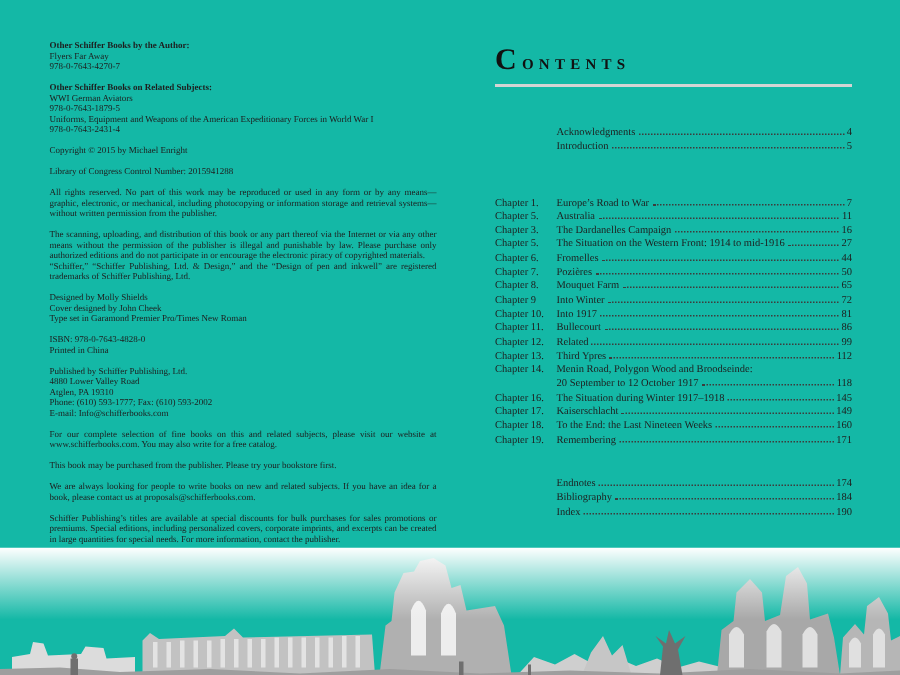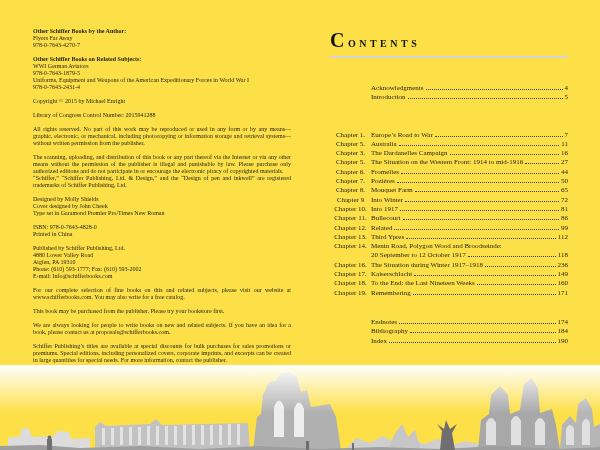--- a/index.html
+++ b/index.html
@@ -1,34 +1,34 @@
 <!DOCTYPE html>
 <html><head>
 <meta charset="utf-8">
 <style>
   html,body{margin:0;padding:0;background:#ffffff;}
-  .spread{position:relative;width:600px;height:450px;background:#fde047;overflow:hidden;
+  .spread{position:relative;width:600px;height:450px;background:#14b8a6;overflow:hidden;
           font-family:"Liberation Serif","DejaVu Serif",serif;color:#1e1e1e;}
 
   
   .left-page{position:absolute;left:33px;top:28px;width:258px;font-size:6px;line-height:7px;}
   .lp-block{margin-bottom:7px;}
   .lp-line{white-space:nowrap;}
   .lp-line.bold{font-weight:bold;}
   .lp-para{text-align:justify;}
 
   
   .right-page{position:absolute;left:330px;top:30px;width:238px;}
   .contents-title{margin:0;font-size:14px;line-height:20px;font-weight:bold;
                   font-variant:small-caps;letter-spacing:3.5px;color:#111;}
   .contents-title::first-letter{font-size:20px;}
   .title-rule{height:0;border-top:2px solid #d4d4d4;margin-top:3px;}
   .toc{margin-top:26px;font-size:7px;}
   .toc-row{display:flex;align-items:baseline;line-height:9.3px;}
-  .toc-label{width:41px;flex:none;white-space:nowrap;text-align:center;}
+  .toc-label{width:41px;flex:none;white-space:nowrap;}
   .toc-title{flex:none;white-space:nowrap;}
   .toc-leader{flex:1;border-bottom:1px dotted #3d3d3d;margin:0 2px 2px 2px;min-width:6px;}
   .toc-page{flex:none;white-space:nowrap;}
   .toc-front{margin-bottom:28px;}
   .toc-back{margin-top:20px;}
 
   
   .ruins{position:absolute;left:0;bottom:0;width:600px;height:85px;}
   .ruins svg{display:block;}
 </style>
@@ -191,21 +191,21 @@
           <div class="toc-row">
             <span class="toc-label"></span>
             <span class="toc-title">20 September to 12 October 1917</span>
             <span class="toc-leader"></span>
             <span class="toc-page">118</span>
           </div>
           <div class="toc-row">
             <span class="toc-label">Chapter 16.</span>
             <span class="toc-title">The Situation during Winter 1917–1918</span>
             <span class="toc-leader"></span>
-            <span class="toc-page">236</span>
+            <span class="toc-page">145</span>
           </div>
           <div class="toc-row">
             <span class="toc-label">Chapter 17.</span>
             <span class="toc-title">Kaiserschlacht</span>
             <span class="toc-leader"></span>
             <span class="toc-page">149</span>
           </div>
           <div class="toc-row">
             <span class="toc-label">Chapter 18.</span>
             <span class="toc-title">To the End: the Last Nineteen Weeks</span>

